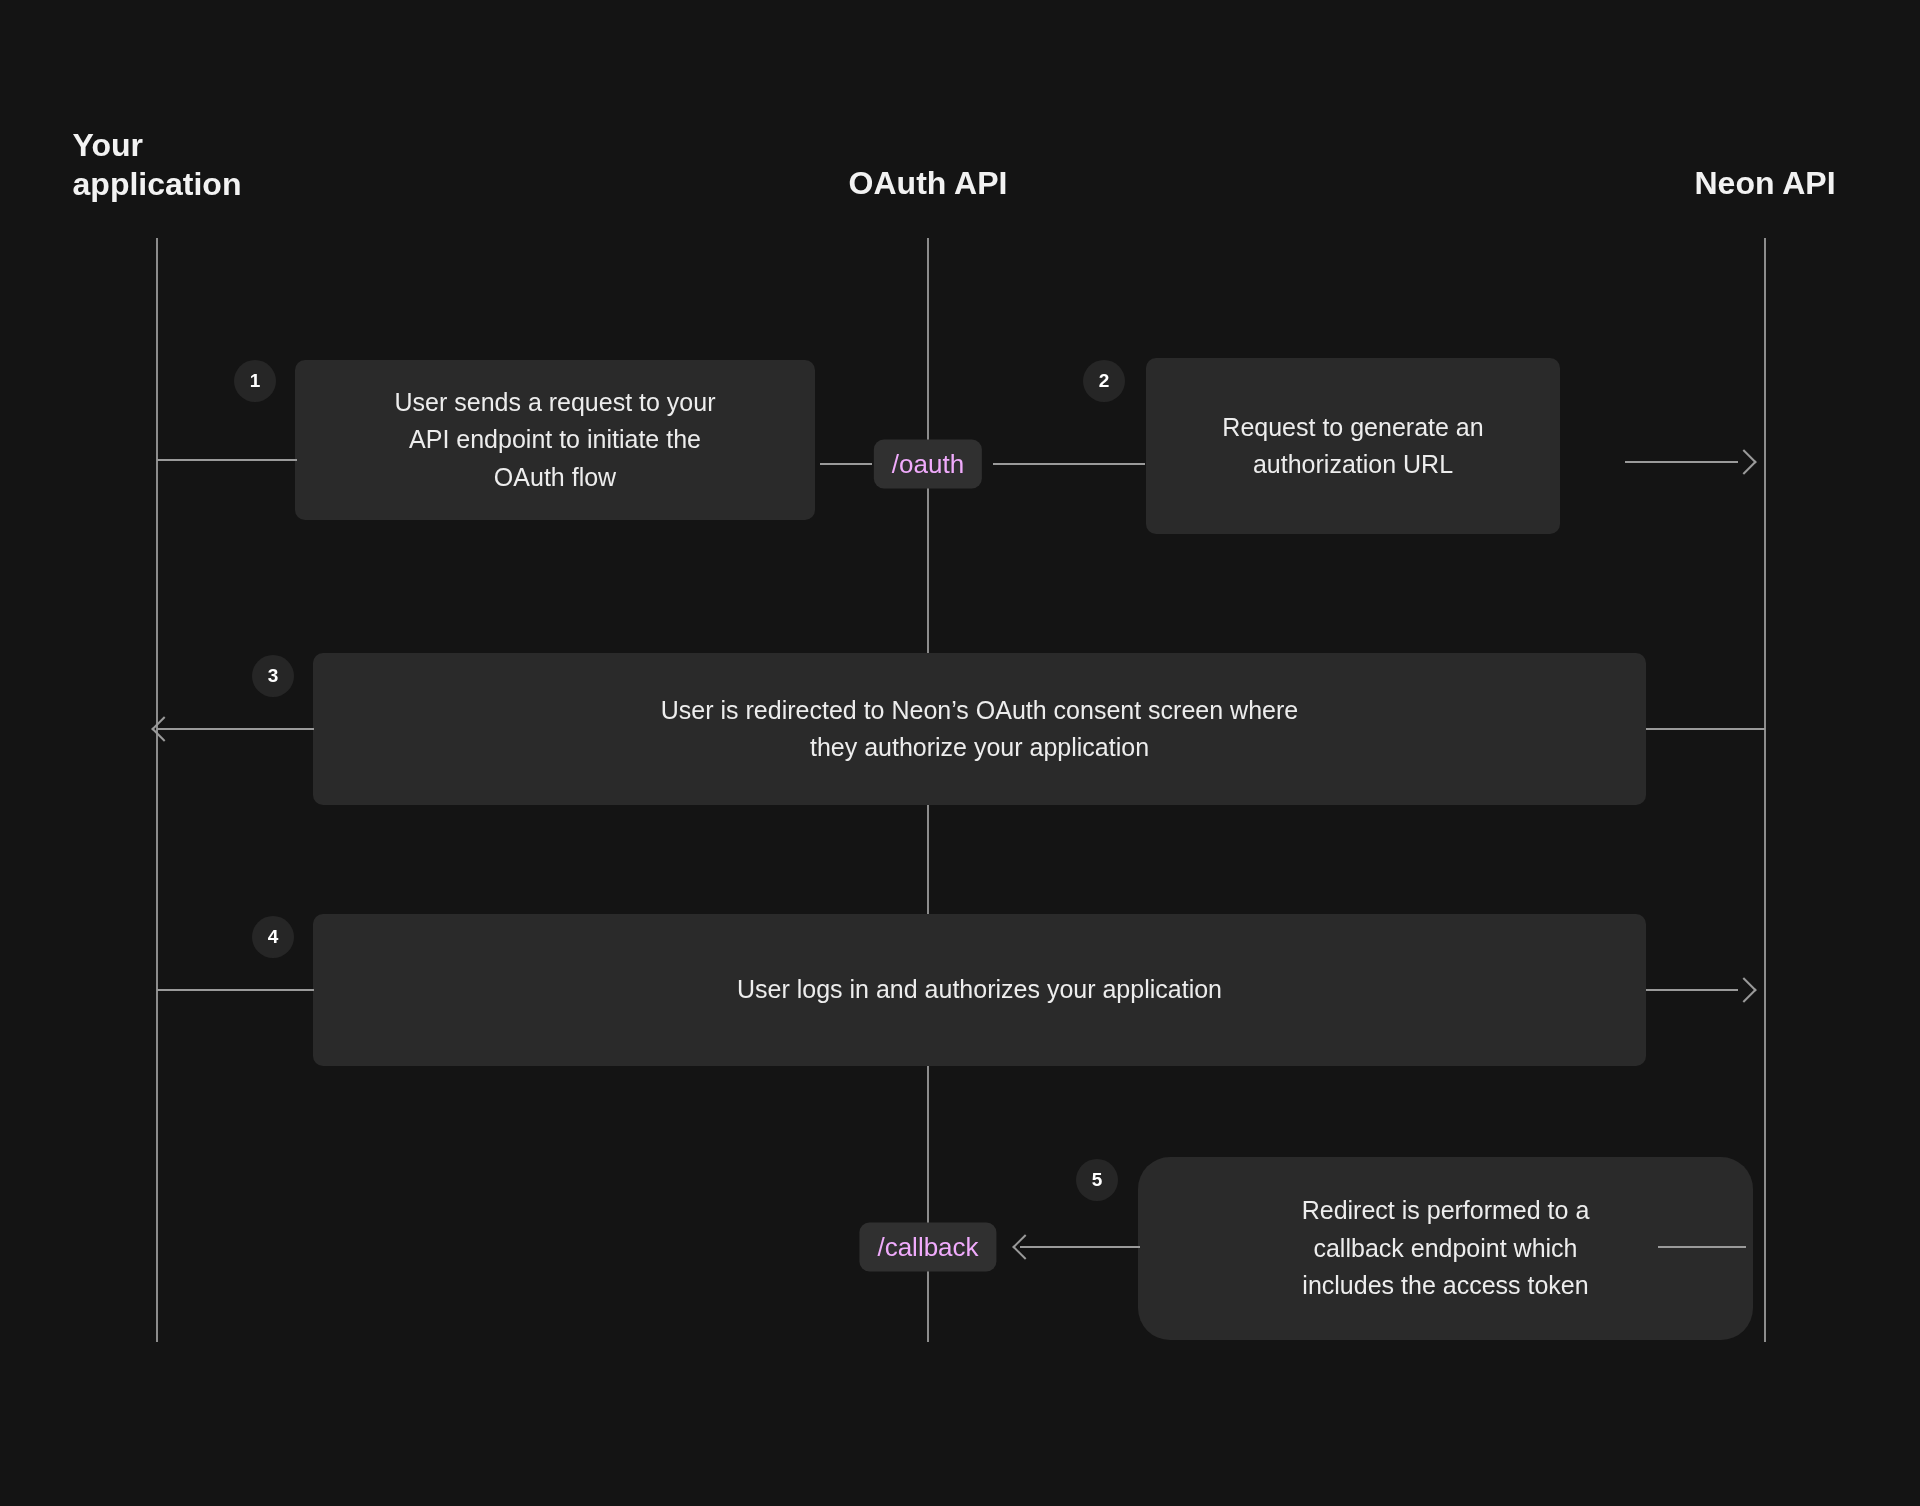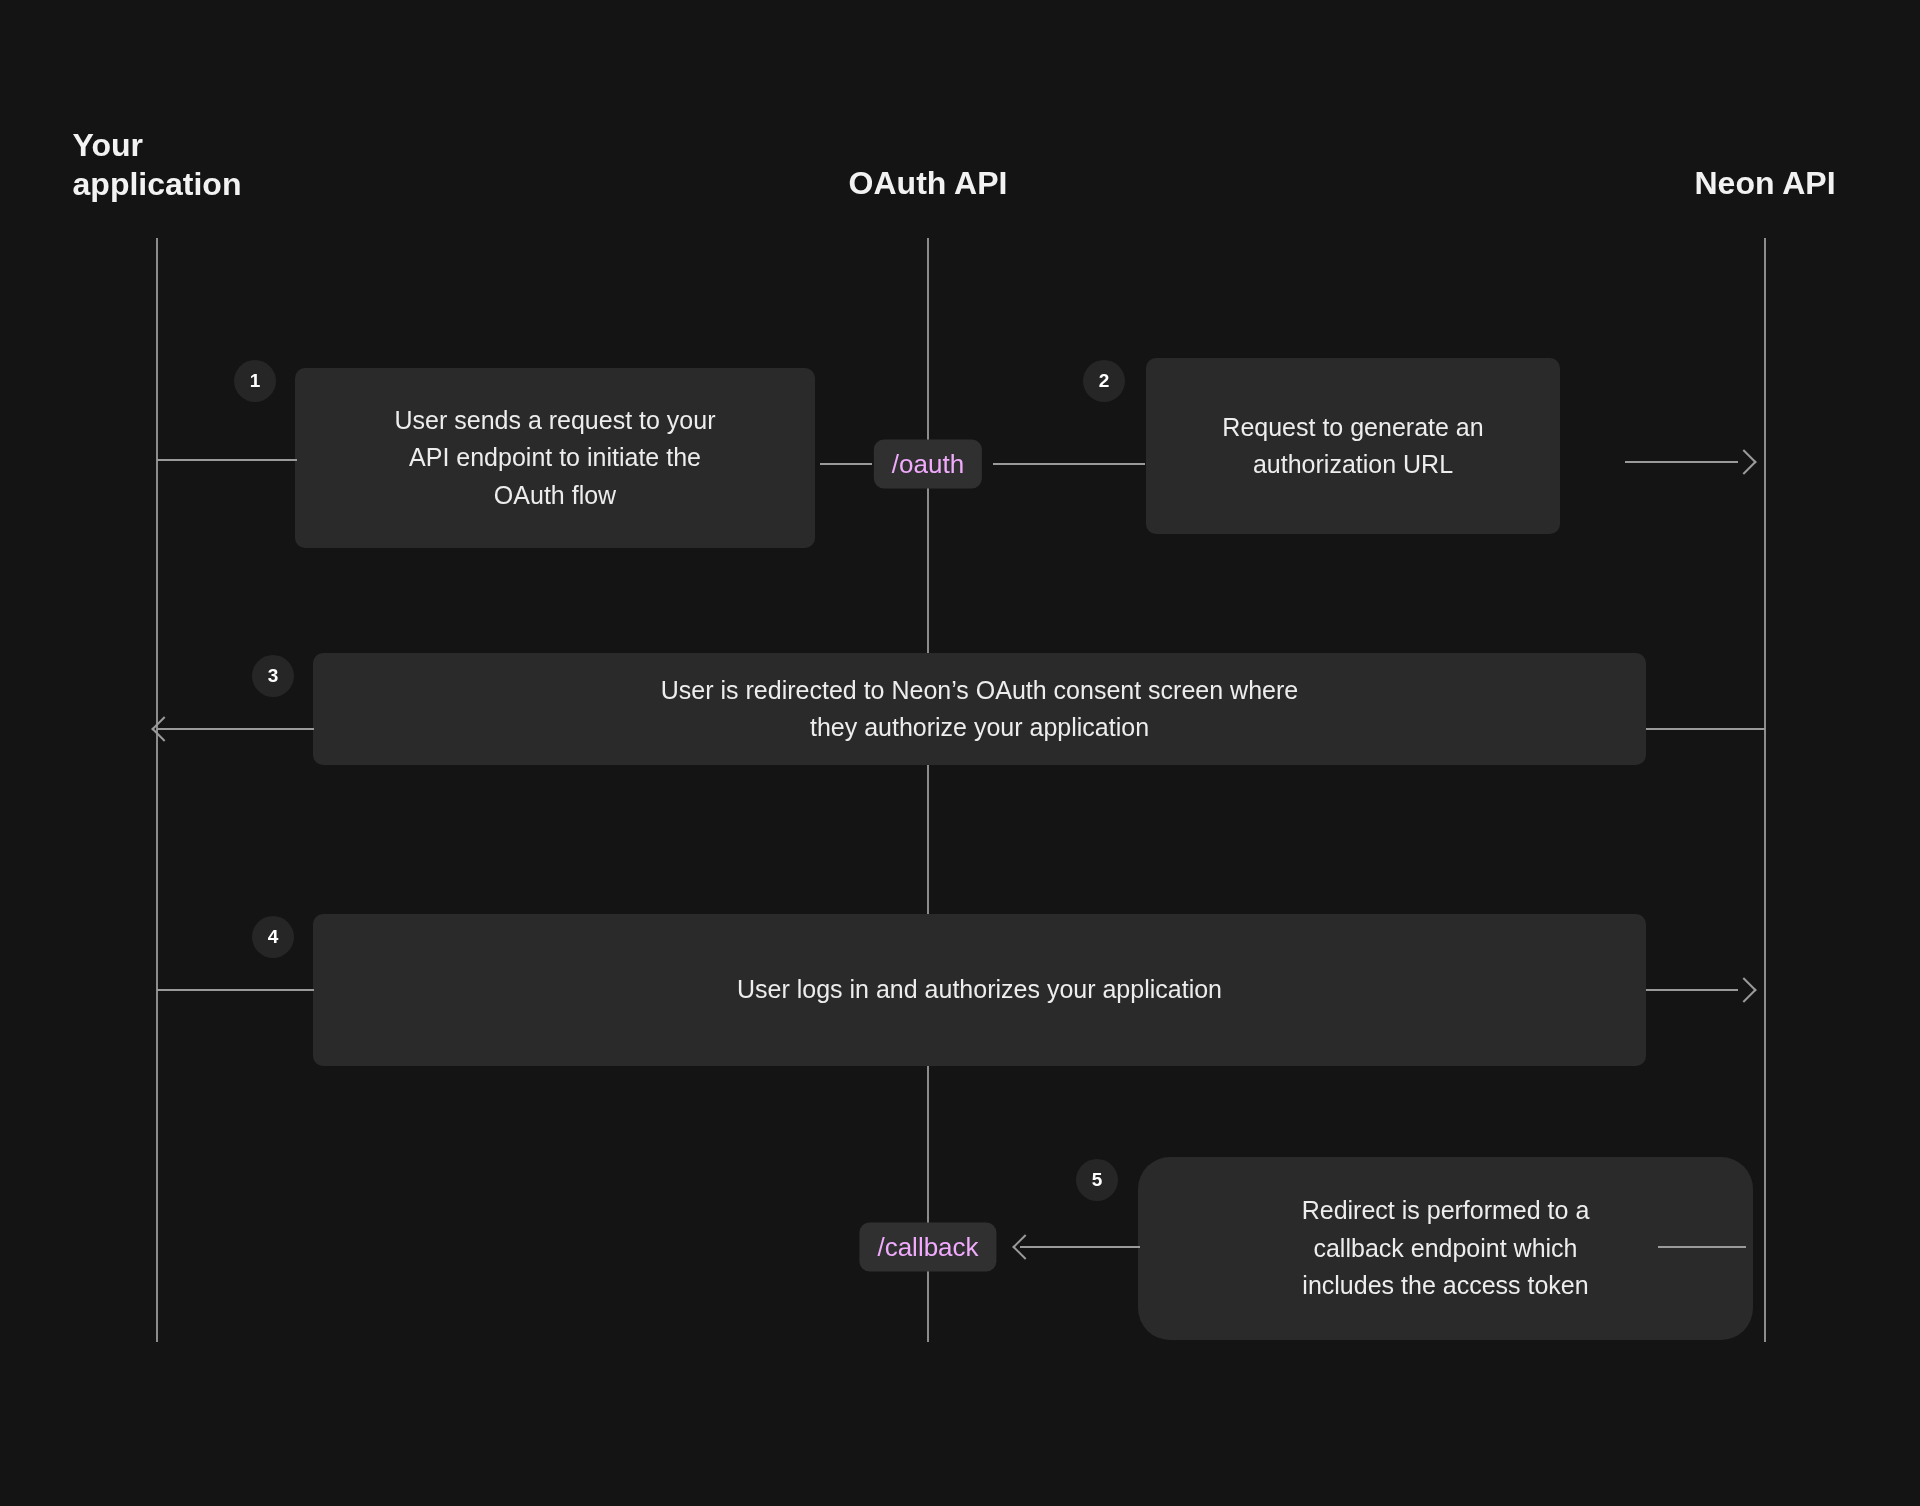--- a/index.html
+++ b/index.html
@@ -114,21 +114,21 @@
   <div class="col-header" style="left:157px; top:126px;">Your
 application</div>
   <div class="col-header" style="left:928px; top:164px;">OAuth API</div>
   <div class="col-header" style="left:1765px; top:164px;">Neon API</div>
 
   <div class="lifeline" style="left:156px;"></div>
   <div class="lifeline" style="left:927px;"></div>
   <div class="lifeline" style="left:1764px;"></div>
 
   <div class="conn" style="left:157px; top:459px; width:140px;"></div>
-  <div class="step-box" style="left:295px; top:368px; width:520px; height:180px;">
+  <div class="step-box" style="left:295px; top:360px; width:520px; height:160px;">
     <div class="step-text">User sends a request to your
 API endpoint to initiate the
 OAuth flow</div>
   </div>
   <div class="badge" style="left:234px; top:360px;">1</div>
 
   <div class="conn" style="left:820px; top:463px; width:52px;"></div>
   <div class="arrowhead right" style="left:876px; top:464px;"></div>
 
   <div class="pill" style="left:928px; top:464px;">/oauth</div>
@@ -139,21 +139,21 @@
     <div class="step-text">Request to generate an
 authorization URL</div>
   </div>
   <div class="badge" style="left:1083px; top:360px;">2</div>
 
   <div class="conn" style="left:1625px; top:461px; width:113px;"></div>
   <div class="arrowhead right" style="left:1744px; top:462px;"></div>
 
   <div class="arrowhead left" style="left:164px; top:729px;"></div>
   <div class="conn" style="left:157px; top:728px; width:157px;"></div>
-  <div class="step-box" style="left:313px; top:653px; width:1333px; height:112px;">
+  <div class="step-box" style="left:313px; top:653px; width:1333px; height:152px;">
     <div class="step-text">User is redirected to Neon’s OAuth consent screen where
 they authorize your application</div>
   </div>
   <div class="badge" style="left:252px; top:655px;">3</div>
   <div class="conn" style="left:1646px; top:728px; width:119px;"></div>
 
   <div class="conn" style="left:157px; top:989px; width:157px;"></div>
   <div class="step-box" style="left:313px; top:914px; width:1333px; height:152px;">
     <div class="step-text">User logs in and authorizes your application</div>
   </div>

